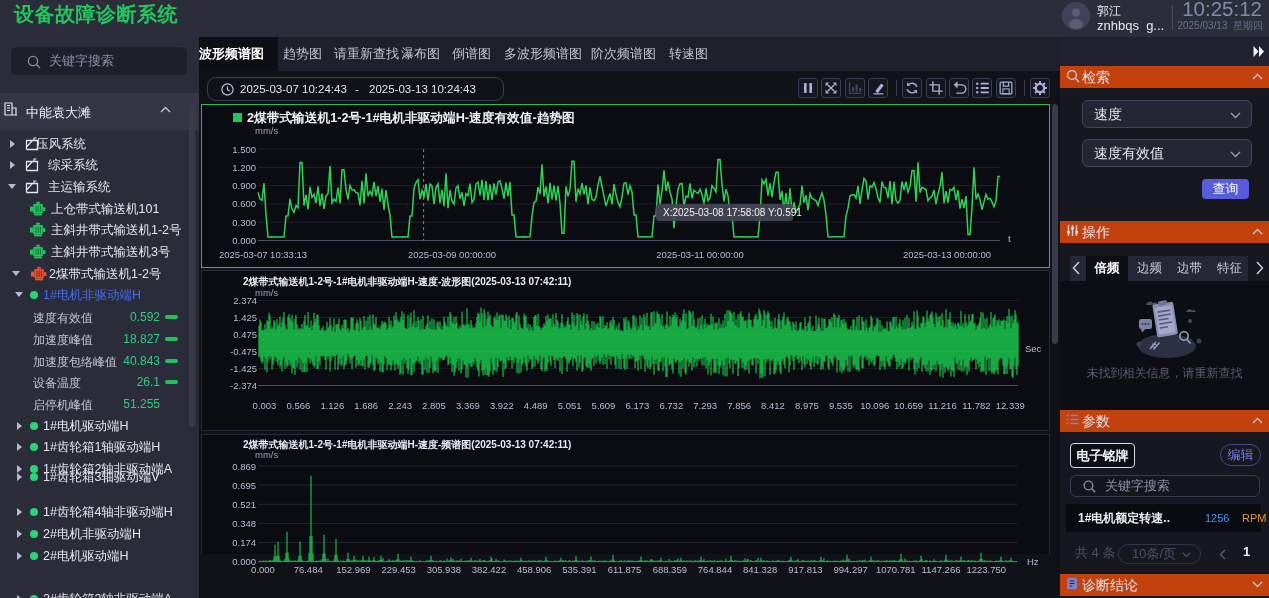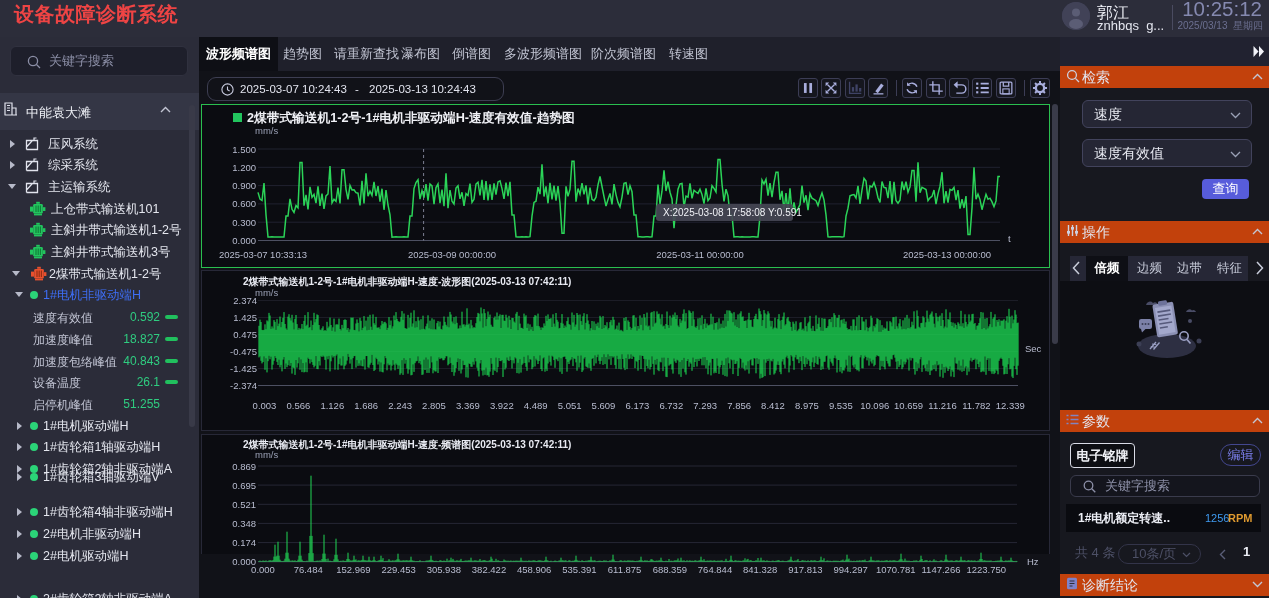--- a/index.html
+++ b/index.html
@@ -1,23 +1,23 @@
 <!DOCTYPE html>
 <html><head>
 <meta charset="utf-8">
 <style>
 *{margin:0;padding:0;box-sizing:border-box}
 html,body{width:1269px;height:598px;overflow:hidden;background:#111218;font-family:"Liberation Sans",sans-serif}
 #app{position:relative;width:1269px;height:598px;overflow:hidden}
 .abs{position:absolute}
 
 #header{left:0;top:0;width:1269px;height:37px;background:#2c2d3a}
-#title{left:14px;top:1px;font-size:20px;font-weight:bold;color:#ef4444;letter-spacing:0.5px}
+#title{left:14px;top:1px;font-size:20px;font-weight:bold;color:#22c55e;letter-spacing:0.5px}
 #avatar{left:1062px;top:2px;width:28px;height:28px;border-radius:50%;background:#41425a;overflow:hidden}
-#uname{left:1097px;top:3px;font-size:16px;color:#eceef5}
+#uname{left:1097px;top:3px;font-size:12px;color:#eceef5}
 #uid{left:1097px;top:18px;font-size:13px;color:#e4e6ef}
 #udiv{left:1172px;top:5px;width:1px;height:25px;background:#4a4b60}
 #clock{left:1161px;top:-3px;width:101px;font-size:20.5px;color:#8589b0;text-align:right;white-space:nowrap}
 #cdate{left:1161px;top:19px;width:102px;font-size:10px;color:#6b6f90;text-align:right;white-space:nowrap}
 
 #sidebar{left:0;top:37px;width:199px;height:561px;background:#2b2c39}
 #sbsearch{left:10px;top:9px;width:178px;height:30px;border-radius:6px;background:#1e1f2b;border:1px solid #30313f;color:#8b8ea6;font-size:13px;line-height:28px}
 #sbsearch .ph{position:absolute;left:38px;top:0}
 #rootrow{left:0;top:56px;width:199px;height:37px;background:#343645}
 .trow{left:0;width:199px;height:22px;font-size:12.5px;color:#e4e6ee;white-space:nowrap}
@@ -28,21 +28,21 @@
 .dot{position:absolute;width:8px;height:8px;border-radius:50%}
 .dot.g{background:#2bd478}
 .dot.r{background:#e8473c}
 .plabel{position:absolute;left:33px;top:4px;font-size:12px;color:#c2c5d4}
 .pval{position:absolute;width:127px;left:33px;top:4px;text-align:right;font-size:12px;color:#2fcc80}
 .pbar{position:absolute;left:165px;top:9px;width:13px;height:4px;border-radius:2px;background:#21c05e}
 
 #main{left:199px;top:37px;width:861px;height:561px;background:#111218}
 #tabbar{left:0;top:0;width:861px;height:34px;background:#1f202b}
 .mtab{position:absolute;top:0;height:34px;line-height:34px;font-size:13px;color:#c3c6d4}
-#acttab{position:absolute;left:0;top:0;width:79px;height:34px;background:#0e0f15;color:#fff;font-weight:bold;text-align:center;line-height:34px;font-size:13px}
+#acttab{position:absolute;left:0;top:0;width:79px;height:34px;background:#0e0f15;color:#fff;font-weight:bold;line-height:34px;font-size:13px}
 #datebox{left:8px;top:40px;width:297px;height:24px;border:1px solid #3d3e52;border-radius:9px;color:#e2e4ee;font-size:11.5px;line-height:23px}
 .tbtn{position:absolute;top:40.5px;width:20px;height:20px;border:1px solid #3c3d55;border-radius:3px;background:#15161e}
 .tdiv{position:absolute;top:42.5px;width:1px;height:16px;background:#3c3d55}
 .panel{position:absolute;left:2px;width:849px;background:#0b0c11}
 
 #rightbar{left:1060px;top:37px;width:209px;height:561px;background:#17181f}
 .sechead{position:absolute;left:0;width:209px;height:22px;background:#c2410c;color:#e2e4ee;font-size:14px}
 .sechead .ic{position:absolute;left:6px;top:3px}
 .sechead .tt{position:absolute;left:22px;top:3px}
 .sechead .ch{position:absolute;right:6px;top:7px}
@@ -303,21 +303,21 @@
       <svg style="position:absolute;left:160px;top:13px" width="11" height="7" viewBox="0 0 11 7">
           <path d="M1 6L5.5 1.5L10 6" fill="none" stroke="#c3c6d4" stroke-width="1.4"></path>
         </svg>
     </div>
 <div class="abs trow" style="top:95.5px">
         <span class="arr r" style="left:10px;top:7px"></span>
         <svg style="position:absolute;left:25px;top:4px" width="14" height="14" viewBox="0 0 14 14">
           <path d="M1.5 12.5v-9h6l-6 6.5M7.5 3.5h5v9h-11" fill="none" stroke="#e2e4ee" stroke-width="1.3"></path>
           <path d="M9 3.5V1h2.5" fill="none" stroke="#e2e4ee" stroke-width="1.2"></path>
         </svg>
-        <span class="tx" style="left:48px">压风系统</span>
+        <span class="tx" style="left:36px">压风系统</span>
       </div>
 <div class="abs trow" style="top:117.2px">
         <span class="arr r" style="left:10px;top:7px"></span>
         <svg style="position:absolute;left:25px;top:4px" width="14" height="14" viewBox="0 0 14 14">
           <path d="M1.5 12.5v-9h6l-6 6.5M7.5 3.5h5v9h-11" fill="none" stroke="#e2e4ee" stroke-width="1.3"></path>
           <path d="M9 3.5V1h2.5" fill="none" stroke="#e2e4ee" stroke-width="1.2"></path>
         </svg>
         <span class="tx" style="left:48px">综采系统</span>
       </div>
 <div class="abs trow" style="top:138.9px">
@@ -516,20 +516,21 @@
           <rect x="79" y="28" width="13" height="10" rx="2.2" fill="#7c81a8"></rect>
           <path d="M81 38l1 3.5l3.5-3.5z" fill="#7c81a8"></path>
           <circle cx="82.5" cy="33" r="1" fill="#3a3d55"></circle>
           <circle cx="85.5" cy="33" r="1" fill="#3a3d55"></circle>
           <circle cx="88.5" cy="33" r="1" fill="#3a3d55"></circle>
           <circle cx="124" cy="45" r="4.2" fill="none" stroke="#9ba0c4" stroke-width="1.6"></circle>
           <path d="M127 48.5l3.5 4" stroke="#9ba0c4" stroke-width="1.6"></path>
           <path d="M90 58l6-7M93.5 58.5l6-7" stroke="#9ba0c4" stroke-width="1.3"></path>
           <path d="M90.8 55.5l4.4 0.8M92 53l4.4 0.8" stroke="#9ba0c4" stroke-width="1.1"></path>
         </svg>
+      <div id="emptytext">未找到相关信息，请重新查找</div>
     </div>
     <div class="sechead" style="top:373px">
       <svg class="ic" width="13" height="13" viewBox="0 0 13 13">
           <path d="M4.5 2.5h8M4.5 6.5h8M4.5 10.5h8" stroke="#8184c0" stroke-width="1.5"></path>
           <path d="M0.5 2.5h2M0.5 6.5h2M0.5 10.5h2" stroke="#8184c0" stroke-width="1.5"></path>
         </svg>
       <span class="tt">参数</span>
       <svg class="ch" width="11" height="7" viewBox="0 0 11 7">
           <path d="M1 6L5.5 1.5L10 6" fill="none" stroke="#c3c6d4" stroke-width="1.4"></path>
         </svg>
@@ -539,21 +540,21 @@
     <div class="abs" id="psearch">
       <svg style="position:absolute;left:12px;top:4px" width="13" height="13" viewBox="0 0 13 13">
           <circle cx="5.5" cy="5.5" r="4.3" fill="none" stroke="#8d90a8" stroke-width="1.3"></circle>
           <path d="M8.8 8.8L12.3 12.3" stroke="#8d90a8" stroke-width="1.3"></path>
         </svg>
       <span style="position:absolute;left:34px">关键字搜索</span>
     </div>
     <div class="abs" id="prow">
       <span style="position:absolute;left:12px;color:#eceef5;font-weight:bold">1#电机额定转速..</span>
       <span style="position:absolute;left:139px;color:#3f9af0;font-size:11px">1256</span>
-      <span style="position:absolute;left:162px;color:#df9a30;font-weight:bold;font-size:11px">RPM</span>
+      <span style="position:absolute;left:176px;color:#df9a30;font-weight:normal;font-size:11px">RPM</span>
     </div>
     <div class="abs" id="pgrow">
       <span style="position:absolute;left:15px">共 4 条</span>
       <div id="pgpill">
           <span style="position:absolute;left:13px">10条/页</span>
         <svg style="position:absolute;right:9px;top:7px" width="9" height="6" viewBox="0 0 9 6">
             <path d="M1 1L4.5 4.5L8 1" fill="none" stroke="#4d5066" stroke-width="1.2"></path>
           </svg>
       </div>
       <svg style="position:absolute;left:159px;top:5px" width="7" height="11" viewBox="0 0 7 11">

